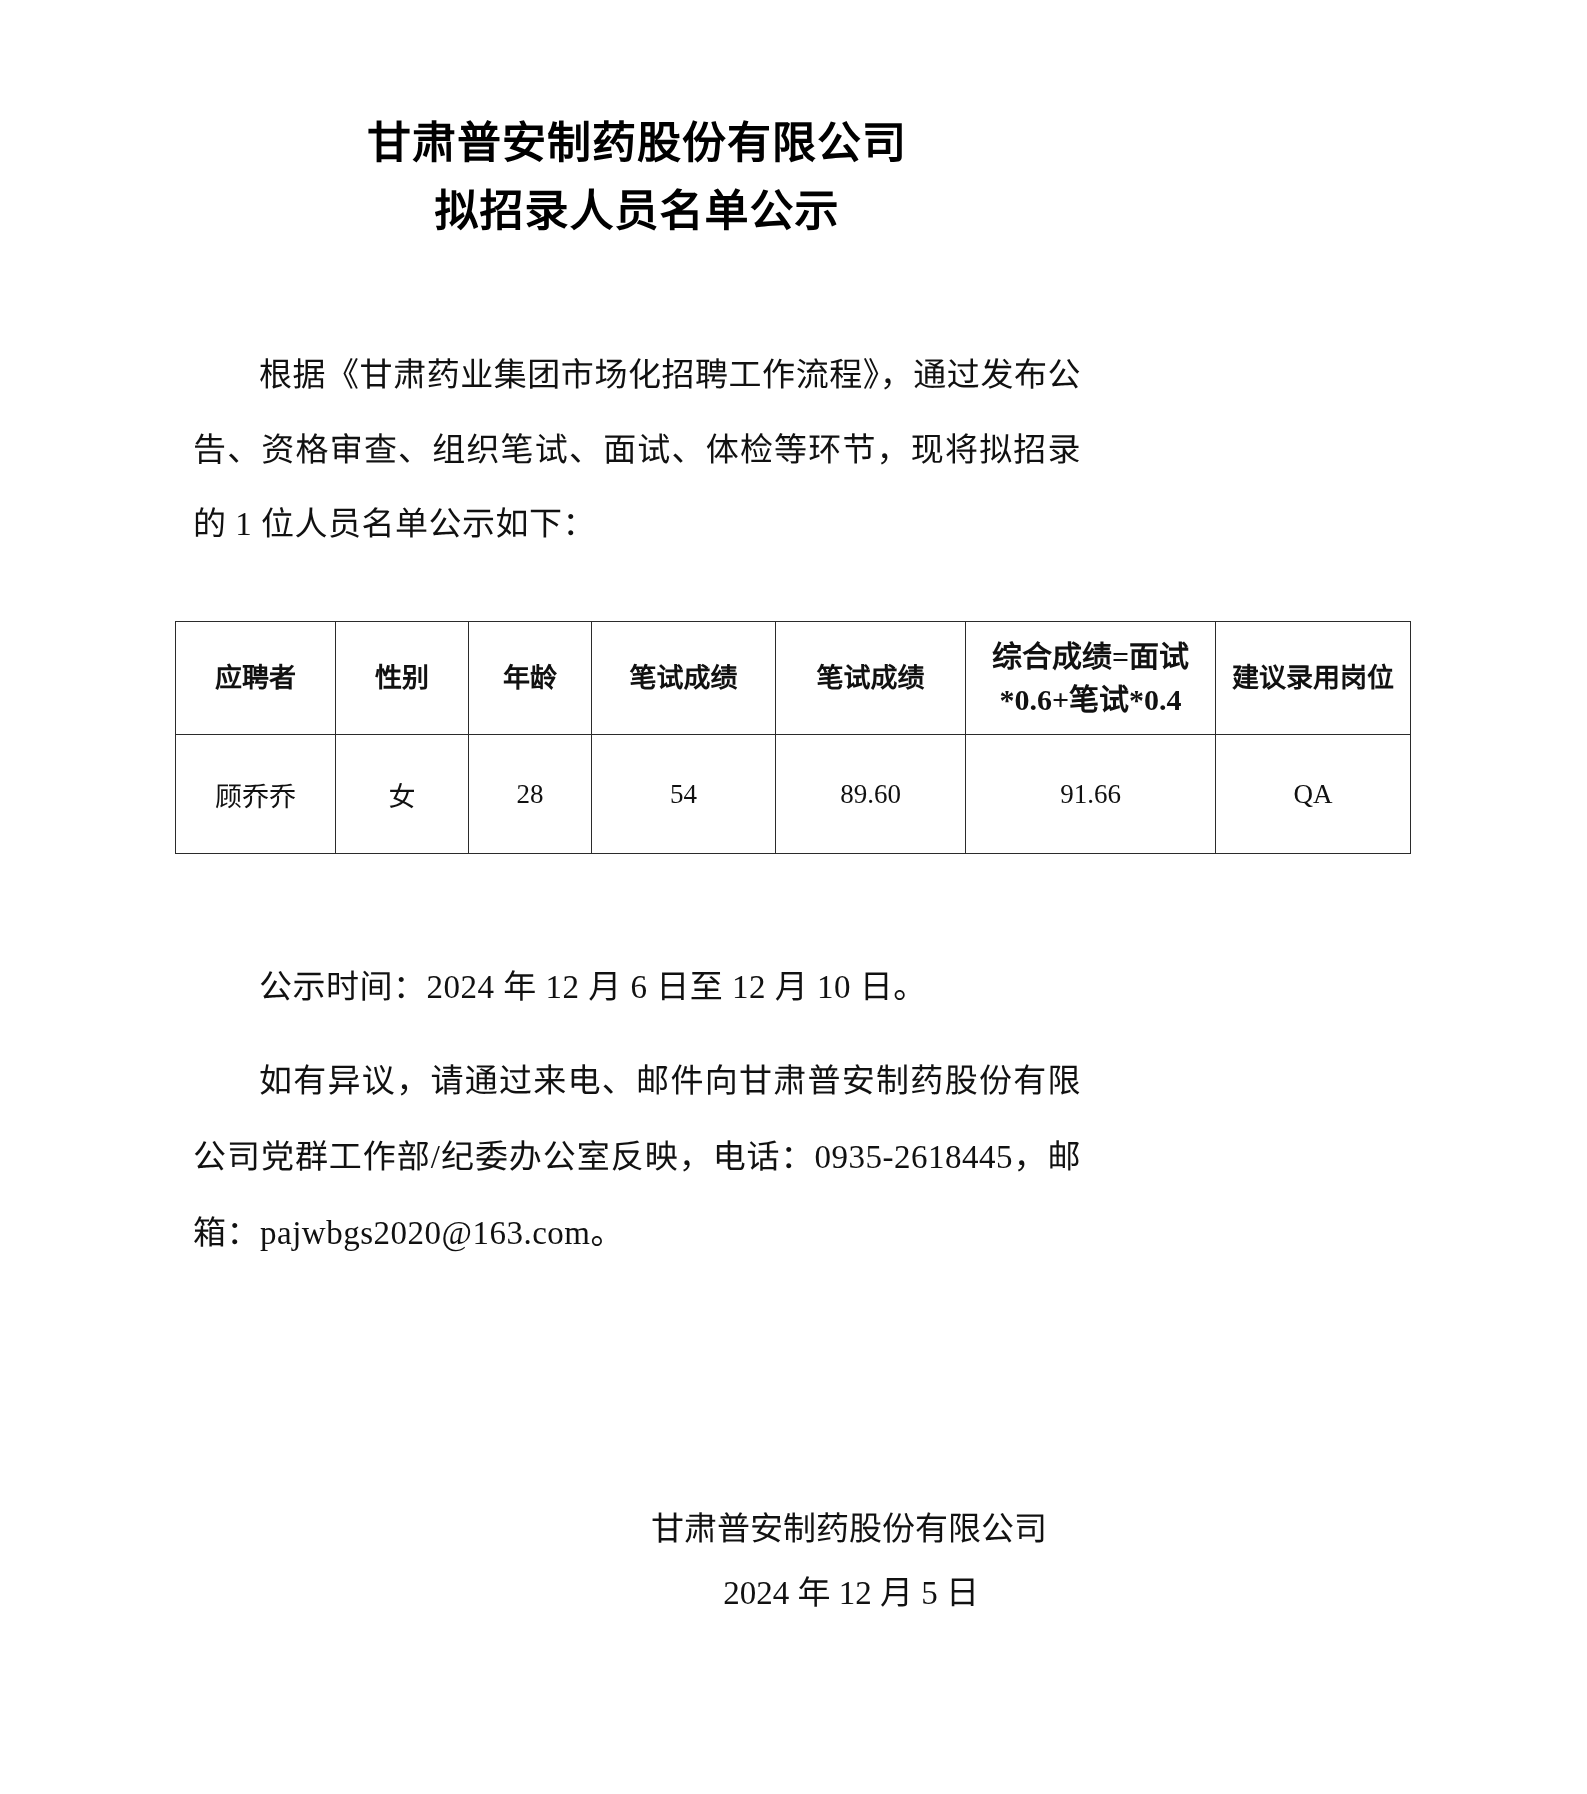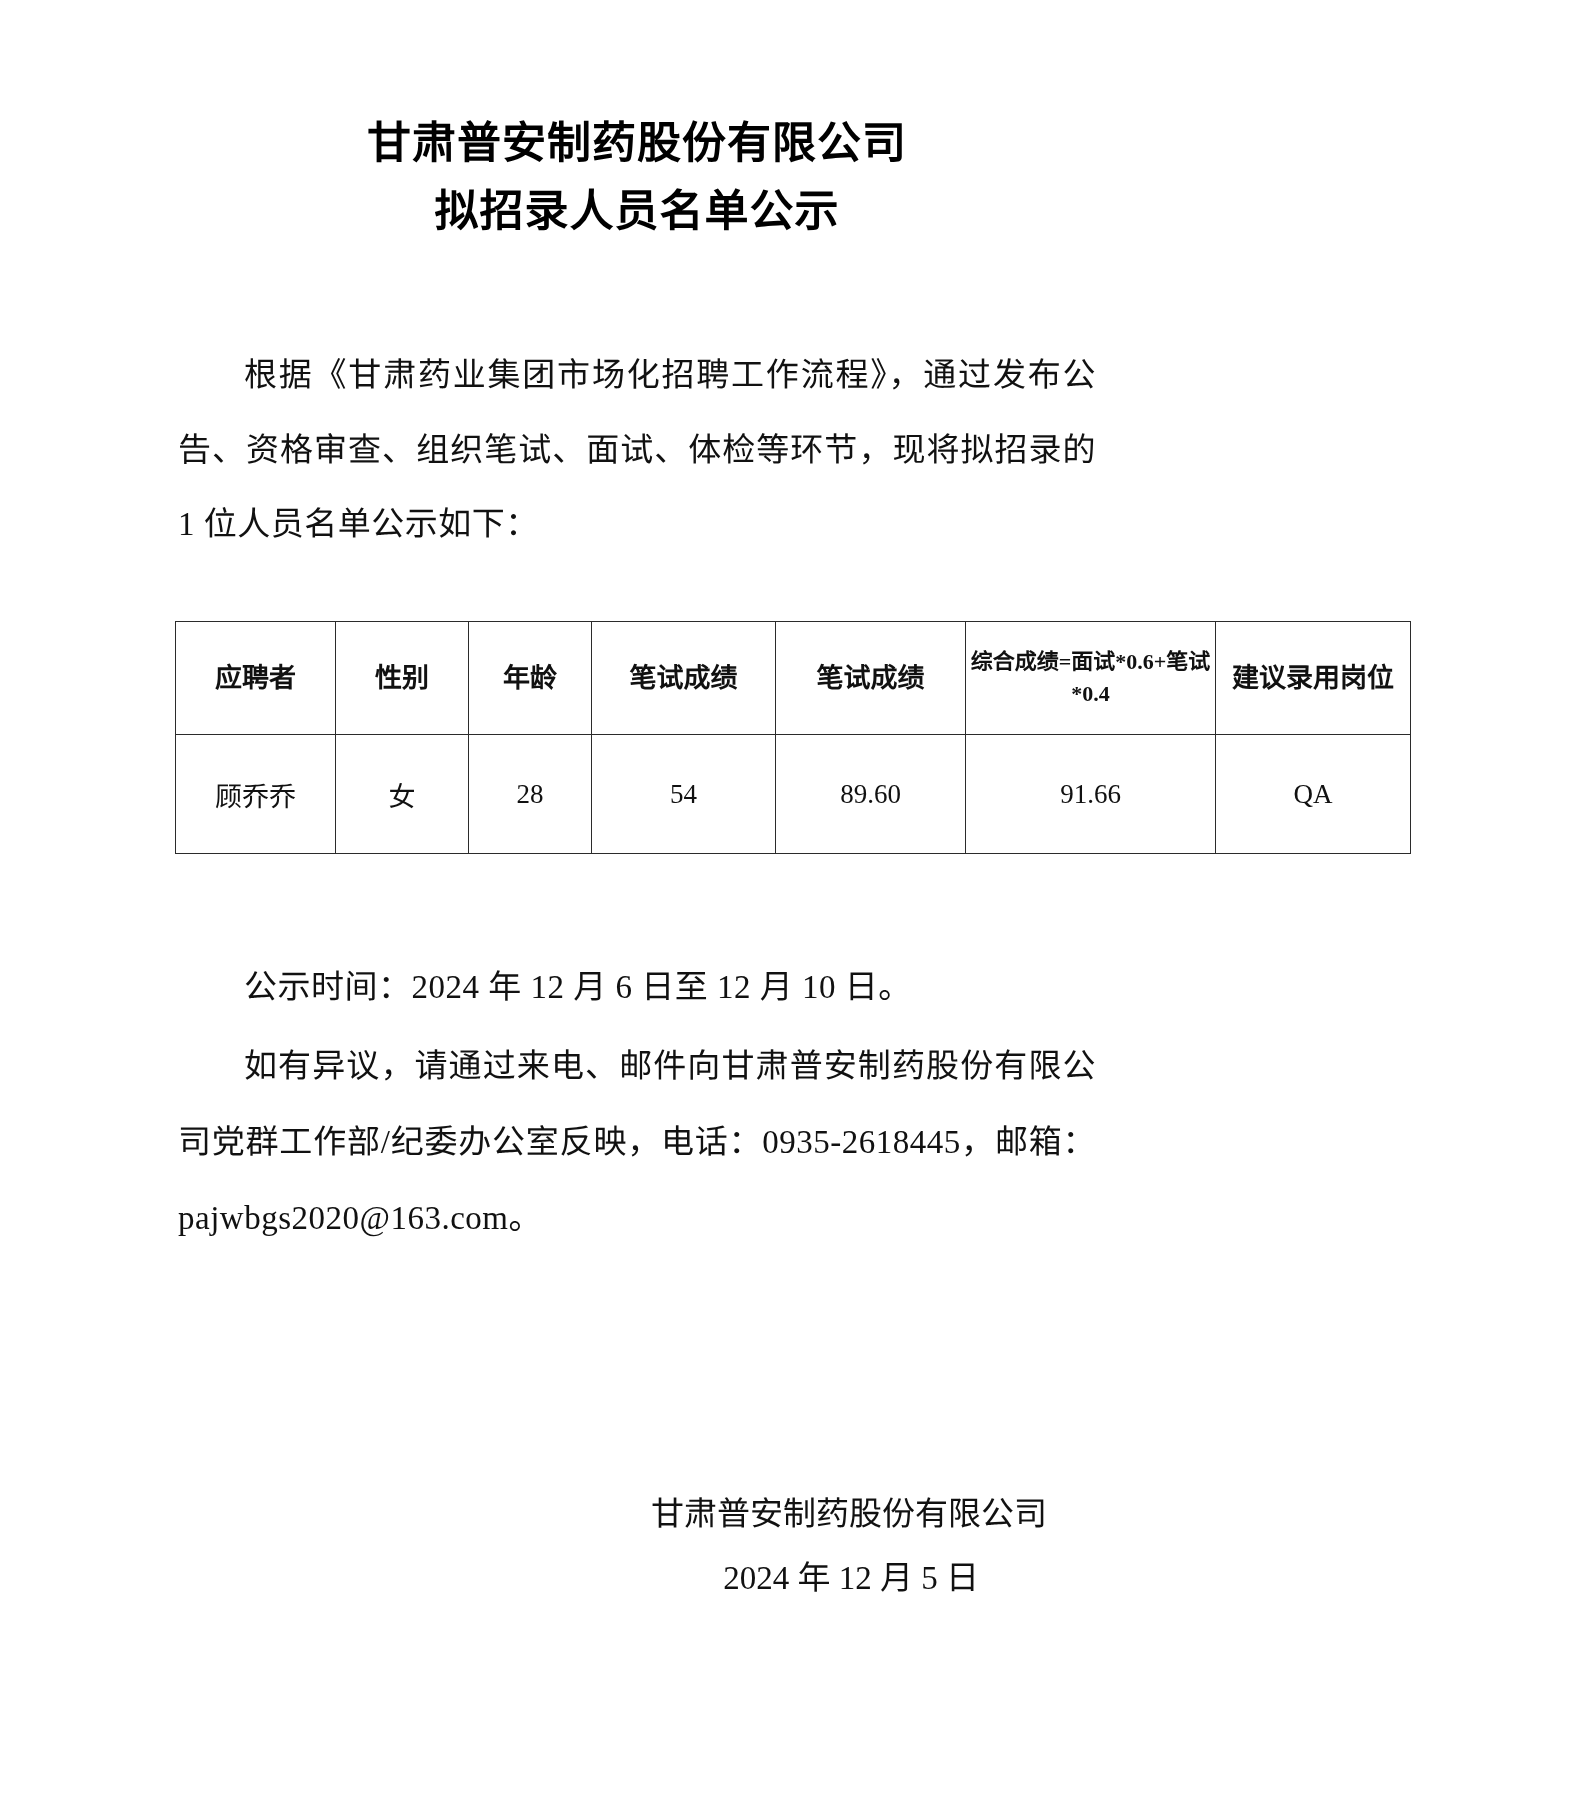--- a/index.html
+++ b/index.html
@@ -41,21 +41,21 @@
   .body-block {
     margin-top: 92px;
   }
   .para {
     font-size: 33px;
     line-height: 2.25;
     text-align: justify;
     text-justify: inter-ideograph;
     letter-spacing: 0.5px;
     color: #111;
-    margin: 3px;
+    margin: 18px;
   }
   .para.indent {
     text-indent: 2em;
   }
 
   
   .table-wrap {
     margin-top: 60px;
     display: flex;
   }
@@ -72,21 +72,21 @@
     color: #111;
   }
   table.listing th {
     font-weight: bold;
     font-size: 27px;
     line-height: 1.5;
     height: 100px;
     padding: 6px 4px;
   }
   table.listing th.small {
-    font-size: 22px;
+    font-size: 30px;
     line-height: 1.45;
   }
   table.listing td {
     font-size: 27px;
     height: 78px;
     padding: 20px;
     font-family: "Liberation Serif", "DejaVu Serif", serif;
   }
   col.c-name { width: 160px; }
   col.c-sex  { width: 133px; }

